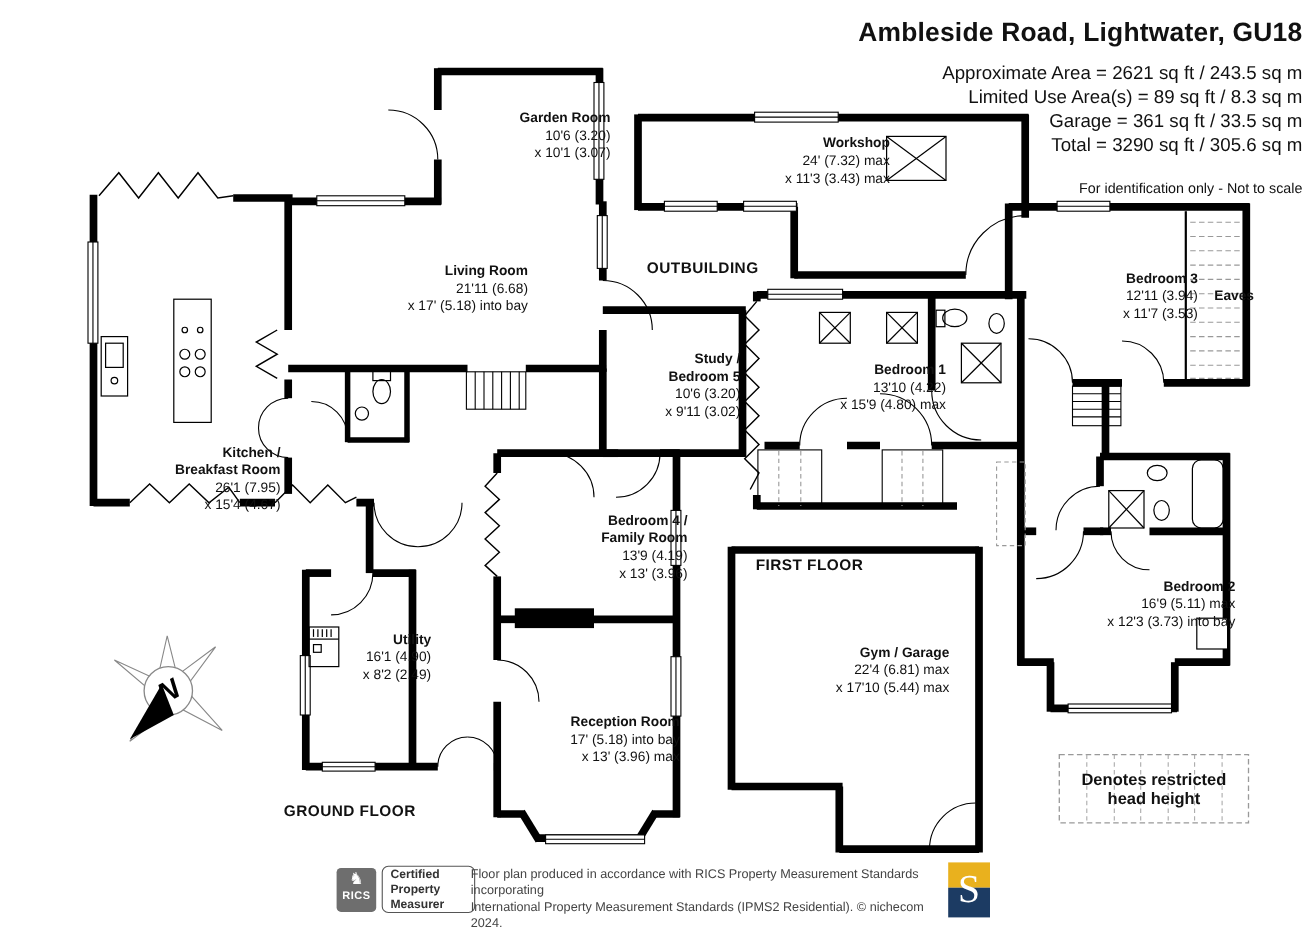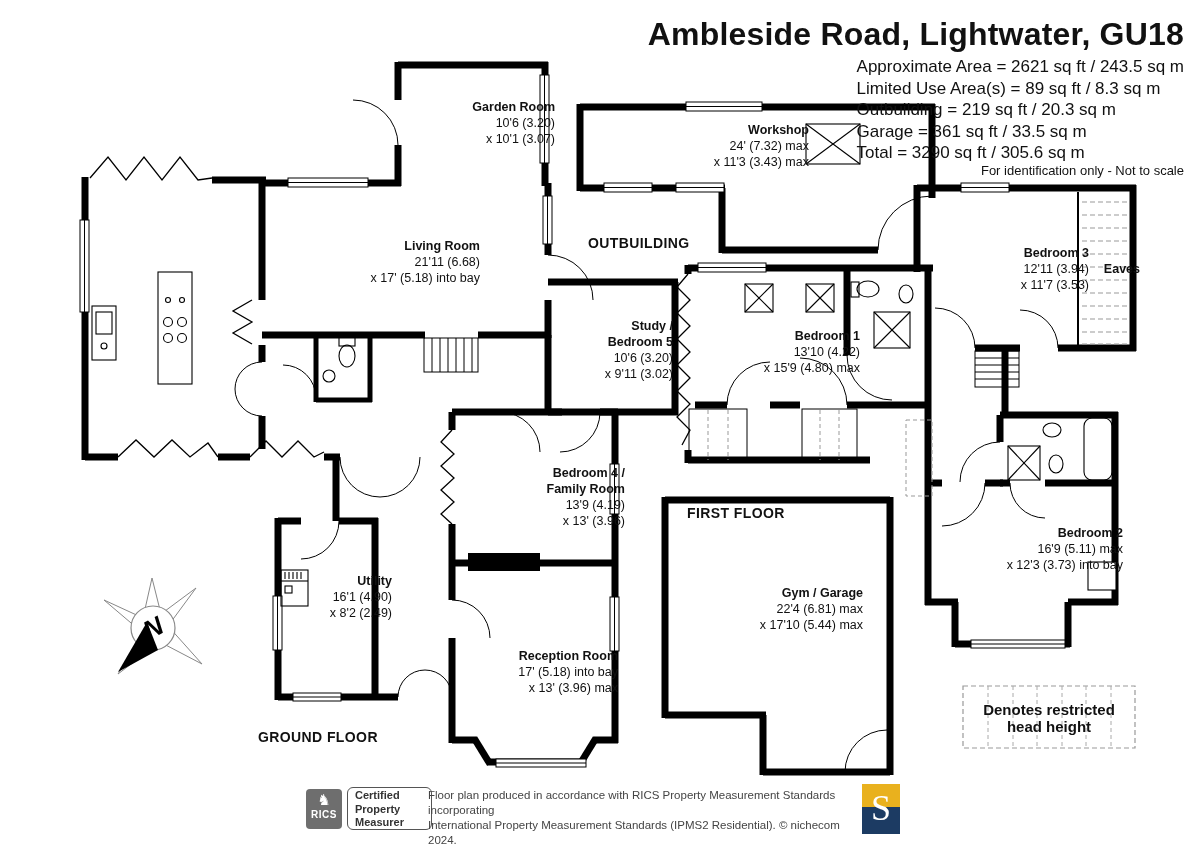--- a/index.html
+++ b/index.html
@@ -1,22 +1,22 @@
 <!DOCTYPE html>
 <html><head>
 <meta charset="utf-8">
 <style>
   html,body{margin:0;padding:0;background:#fff;}
   body{width:1194px;height:848px;overflow:hidden;font-family:"Liberation Sans",sans-serif;color:#111;}
   #stage{position:relative;width:1194px;height:848px;background:#fff;}
   #plan-svg{position:absolute;left:0;top:0;}
   .abs{position:absolute;}
   
-  .title{right:10px;top:16px;font-size:32px;font-weight:bold;text-align:right;letter-spacing:.2px;}
-  .arealines{right:10px;top:56px;font-size:17px;line-height:21.6px;}
+  .title{right:10px;top:16px;font-size:24px;font-weight:bold;text-align:right;letter-spacing:.2px;}
+  .arealines{right:10px;top:56px;text-align:right;font-size:17px;line-height:21.6px;}
   .disclaimer{right:10px;top:163px;text-align:right;font-size:13px;}
   
   .rlabel{text-align:right;font-size:12.5px;line-height:16px;}
   .rlabel .rn{font-weight:bold;}
   .floorlabel{font-size:14px;font-weight:bold;letter-spacing:.4px;margin-top:30px;}
   
   .legendtext{left:963px;top:701px;width:172px;text-align:center;font-size:15px;font-weight:bold;line-height:17px;}
   
   .rics-box{left:306px;top:789px;width:36px;height:40px;background:#6e6e6e;border-radius:4px;color:#fff;text-align:center;}
   .rics-box .glyph{font-size:15px;line-height:22px;display:block;}
@@ -363,21 +363,20 @@
       <circle cx="153" cy="628" r="22" fill="#fff" stroke="#888" stroke-width="1.2"></circle>
       <path d="M118,672 L147,622 L158,650 Z" fill="#000"></path>
       <text x="153" y="637" text-anchor="middle" font-family="Liberation Sans, sans-serif" font-size="26" font-weight="bold" font-style="italic" transform="rotate(-28 153 628)">N</text>
     </g>
   </svg>
 
   <div class="abs title">Ambleside Road, Lightwater, GU18</div>
   <div class="abs arealines">
     <div>Approximate Area = 2621 sq ft / 243.5 sq m</div>
     <div>Limited Use Area(s) = 89 sq ft / 8.3 sq m</div>
-    <div>Outbuilding = 219 sq ft / 20.3 sq m</div>
     <div>Garage = 361 sq ft / 33.5 sq m</div>
     <div>Total = 3290 sq ft / 305.6 sq m</div>
   </div>
   <div class="abs disclaimer">For identification only - Not to scale</div>
 
   <div class="abs rlabel" style="left:395px;top:99px;width:160px">
     <div class="rn">Garden Room</div>
     <div>10'6 (3.20)</div>
     <div>x 10'1 (3.07)</div>
   </div>
@@ -403,20 +402,26 @@
     <div>x 15'9 (4.80) max</div>
   </div>
   <div class="abs rlabel" style="left:929px;top:245px;width:160px">
     <div class="rn">Bedroom 3</div>
     <div>12'11 (3.94)</div>
     <div>x 11'7 (3.53)</div>
   </div>
   <div class="abs rlabel" style="left:1068px;top:261px;width:72px">
     <div class="rn">Eaves</div>
   </div>
+  <div class="abs rlabel" style="left:95px;top:403px;width:160px">
+    <div class="rn">Kitchen /</div>
+    <div class="rn">Breakfast Room</div>
+    <div>26'1 (7.95)</div>
+    <div>x 15'4 (4.67)</div>
+  </div>
   <div class="abs rlabel" style="left:465px;top:465px;width:160px">
     <div class="rn">Bedroom 4 /</div>
     <div class="rn">Family Room</div>
     <div>13'9 (4.19)</div>
     <div>x 13' (3.96)</div>
   </div>
   <div class="abs rlabel" style="left:963px;top:525px;width:160px">
     <div class="rn">Bedroom 2</div>
     <div>16'9 (5.11) max</div>
     <div>x 12'3 (3.73) into bay</div>

